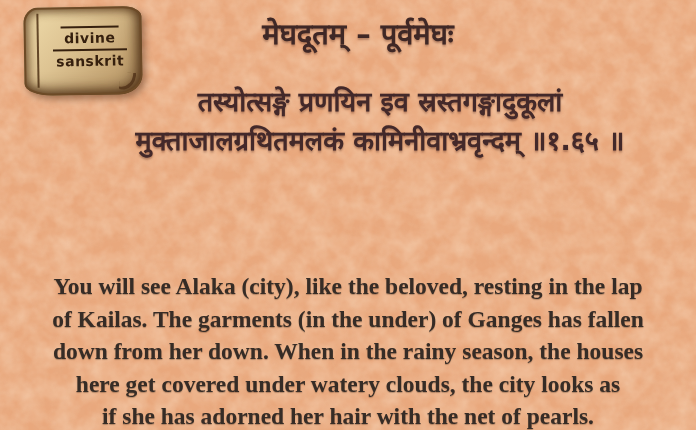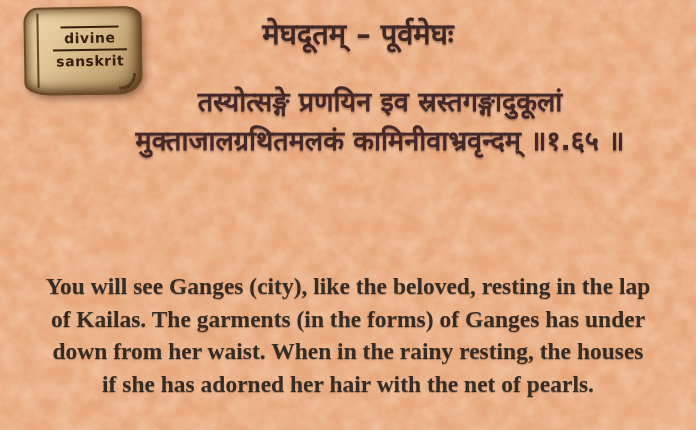--- a/index.html
+++ b/index.html
@@ -114,19 +114,20 @@
   </div>
 
   <h1 class="title layer">मेघदूतम् – पूर्वमेघः</h1>
 
   <div class="verse layer">
     <div class="verse-line">तस्योत्सङ्गे प्रणयिन इव स्रस्तगङ्गादुकूलां</div>
     <div class="verse-line">मुक्ताजालग्रथितमलकं कामिनीवाभ्रवृन्दम् ॥१.६५ ॥</div>
   </div>
 
   <div class="translation layer">
-    <div class="trans-line">You will see Ganges (city), like the beloved, resting in the lap</div>
-    <div class="trans-line">of Kailas. The garments (in the forms) of Ganges has under</div>
-    <div class="trans-line">down from her waist. When in the rainy resting, the houses</div>
+    <div class="trans-line">You will see Alaka (city), like the beloved, resting in the lap</div>
+    <div class="trans-line">of Kailas. The garments (in the under) of Ganges has fallen</div>
+    <div class="trans-line">down from her down. When in the rainy season, the houses</div>
+    <div class="trans-line">here get covered under watery clouds, the city looks as</div>
     <div class="trans-line">if she has adorned her hair with the net of pearls.</div>
   </div>
 
 </div>
 
 </body></html>

